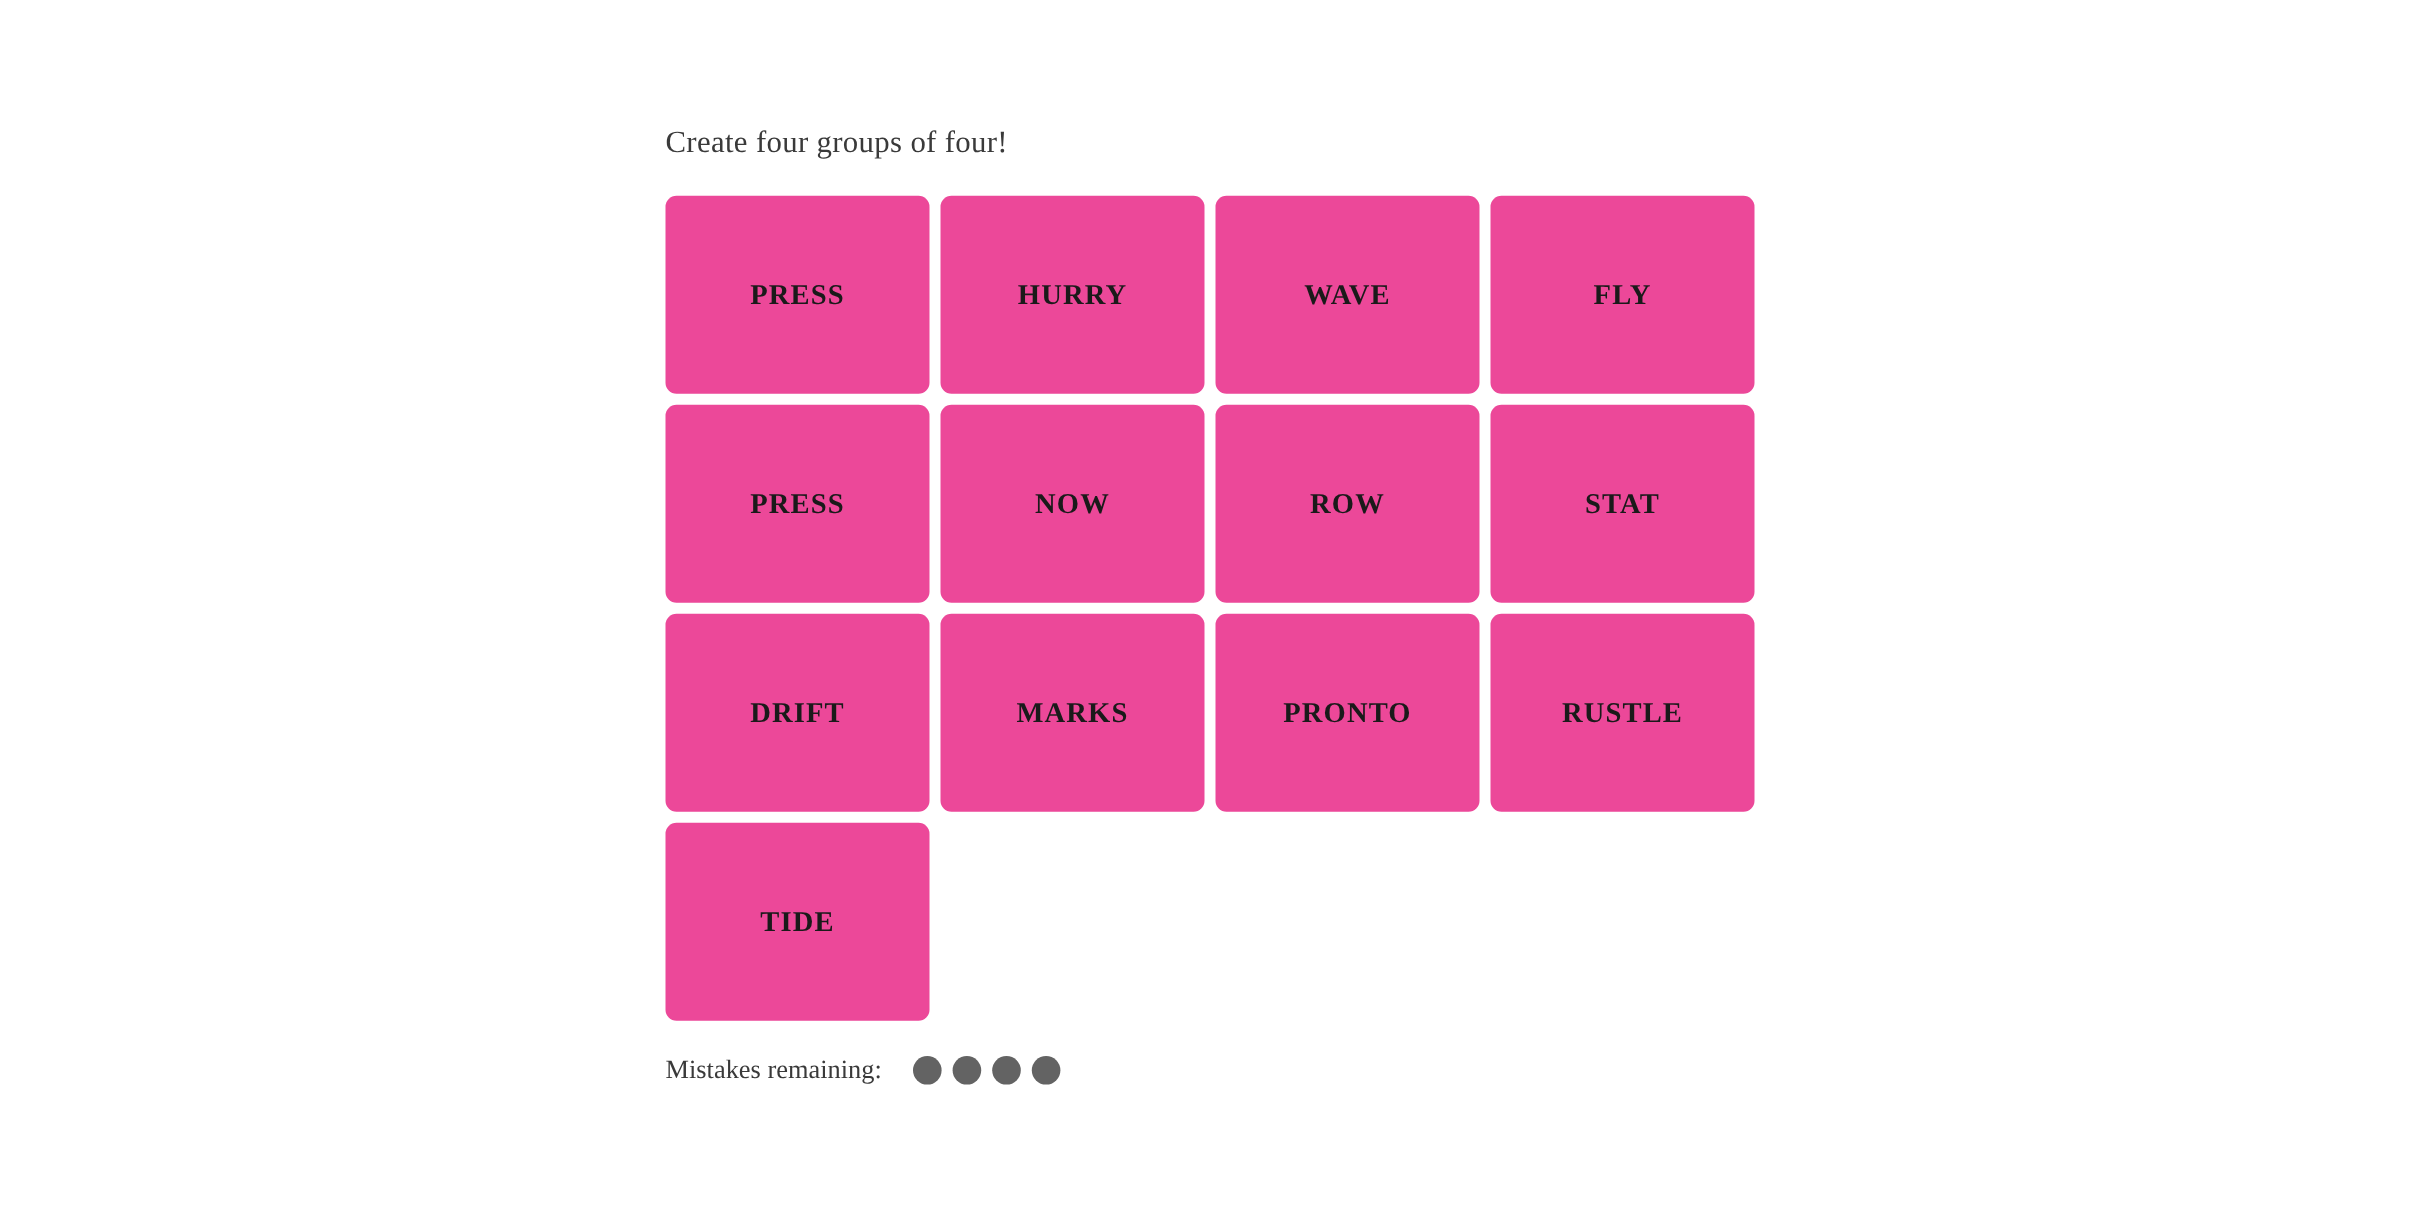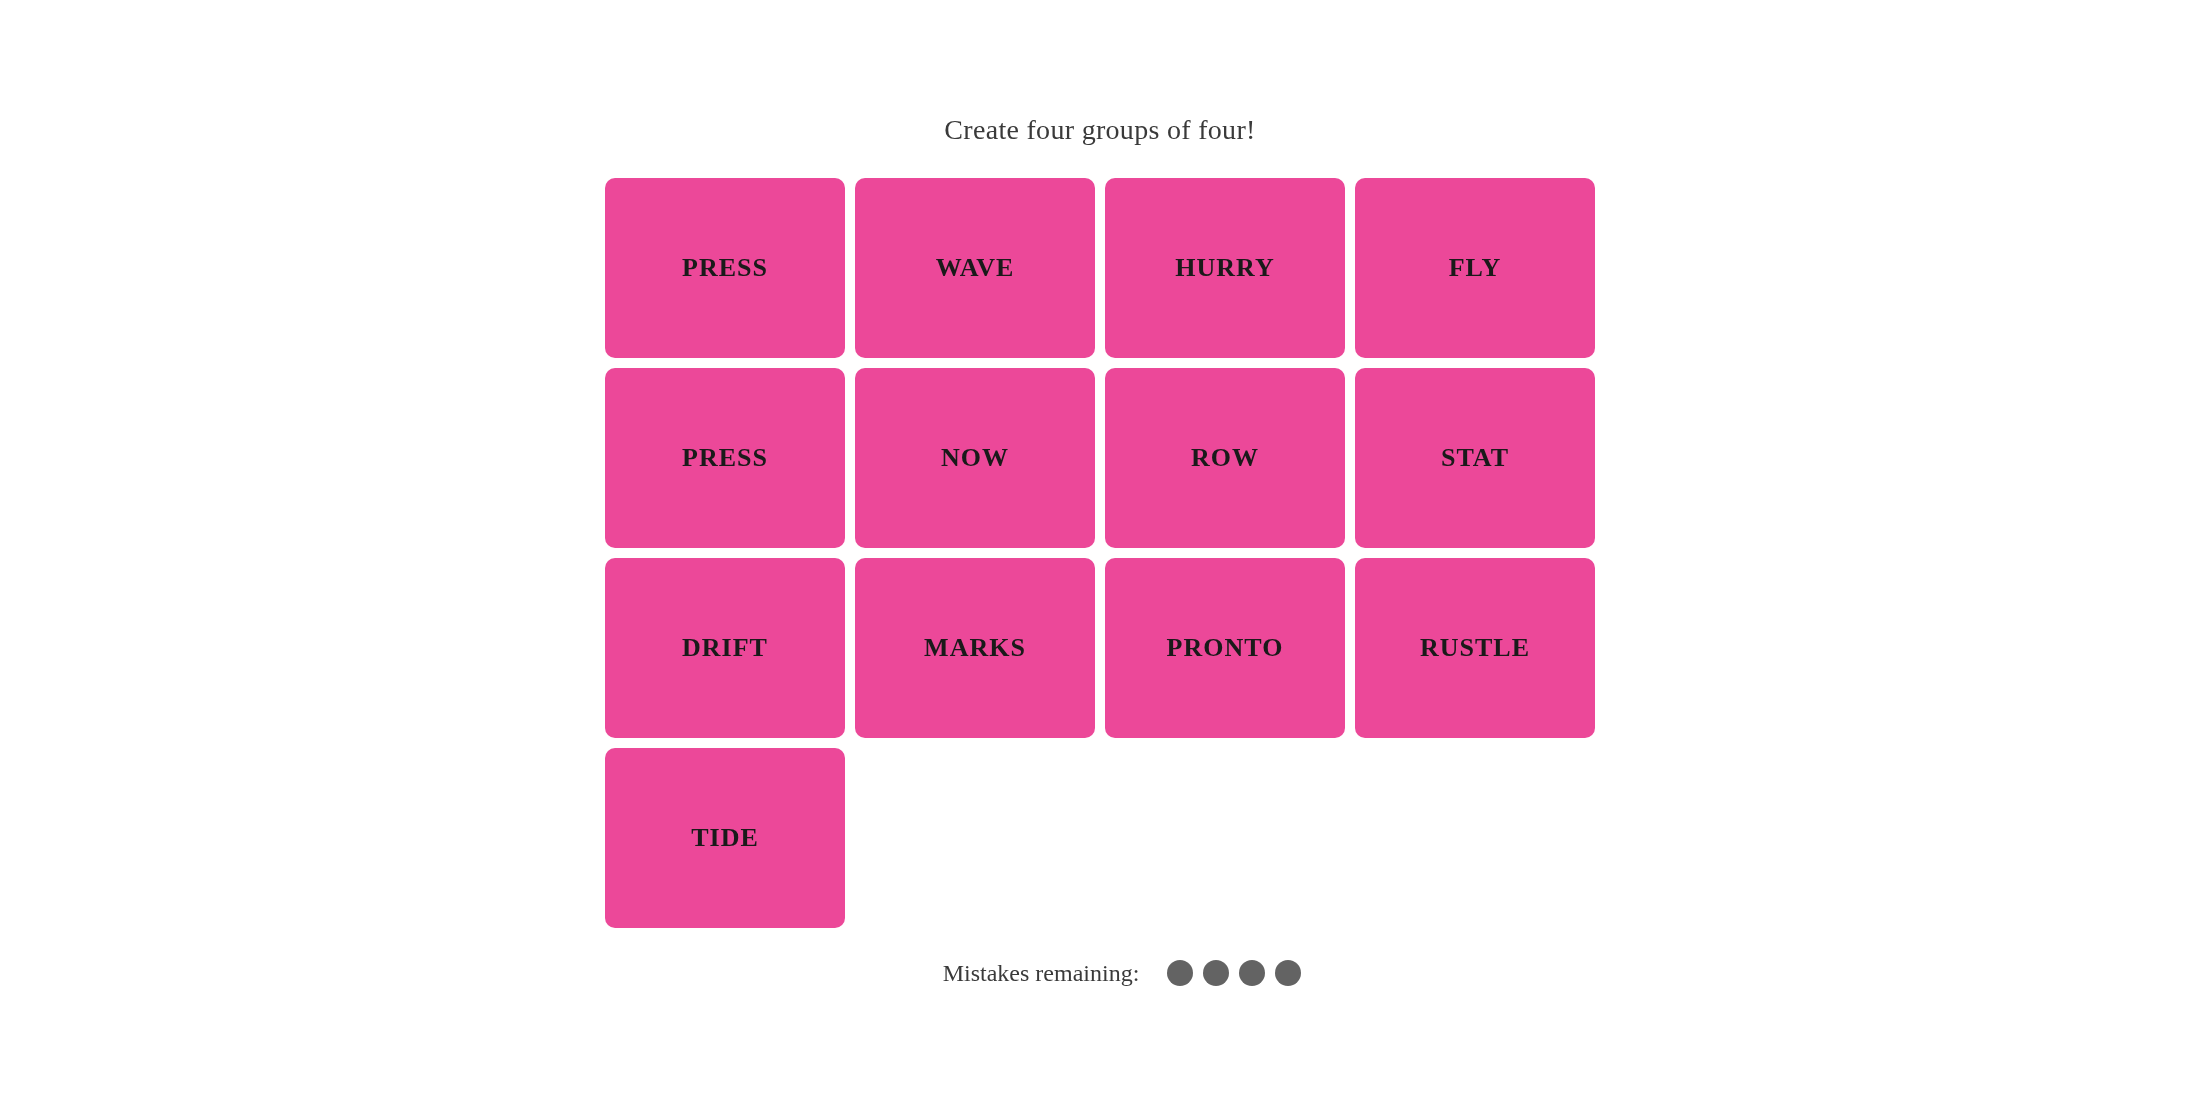--- a/index.html
+++ b/index.html
@@ -15,21 +15,20 @@
       justify-content: center;
       align-items: center;
       min-height: 100vh;
       width: 2200px;
       height: 1100px;
     }
 
     .game-container {
       display: flex;
       flex-direction: column;
-      align-items: center;
       gap: 32px;
     }
 
     .instructions {
       font-size: 28px;
       color: #3a3a3a;
       font-weight: 400;
       letter-spacing: 0.3px;
     }
 
@@ -58,21 +57,20 @@
       letter-spacing: 1px;
       text-align: center;
     }
 
     .mistakes-area {
       display: flex;
       align-items: center;
       gap: 28px;
       font-size: 24px;
       color: #3a3a3a;
-      margin-left: 44px;
     }
 
     .dots-container {
       display: flex;
       gap: 10px;
       align-items: center;
     }
 
     .dot {
       width: 26px;
@@ -85,24 +83,24 @@
 <body>
 
 <div class="game-container">
   <p class="instructions">Create four groups of four!</p>
 
   <div class="grid" id="tile-grid">
   <div class="tile">
         <span class="tile-label">PRESS</span>
       </div>
       <div class="tile">
-        <span class="tile-label">WAVE</span>
+        <span class="tile-label">HURRY</span>
       </div>
       <div class="tile">
-        <span class="tile-label">HURRY</span>
+        <span class="tile-label">WAVE</span>
       </div>
       <div class="tile">
         <span class="tile-label">FLY</span>
       </div>
       <div class="tile">
         <span class="tile-label">PRESS</span>
       </div>
       <div class="tile">
         <span class="tile-label">NOW</span>
       </div>

